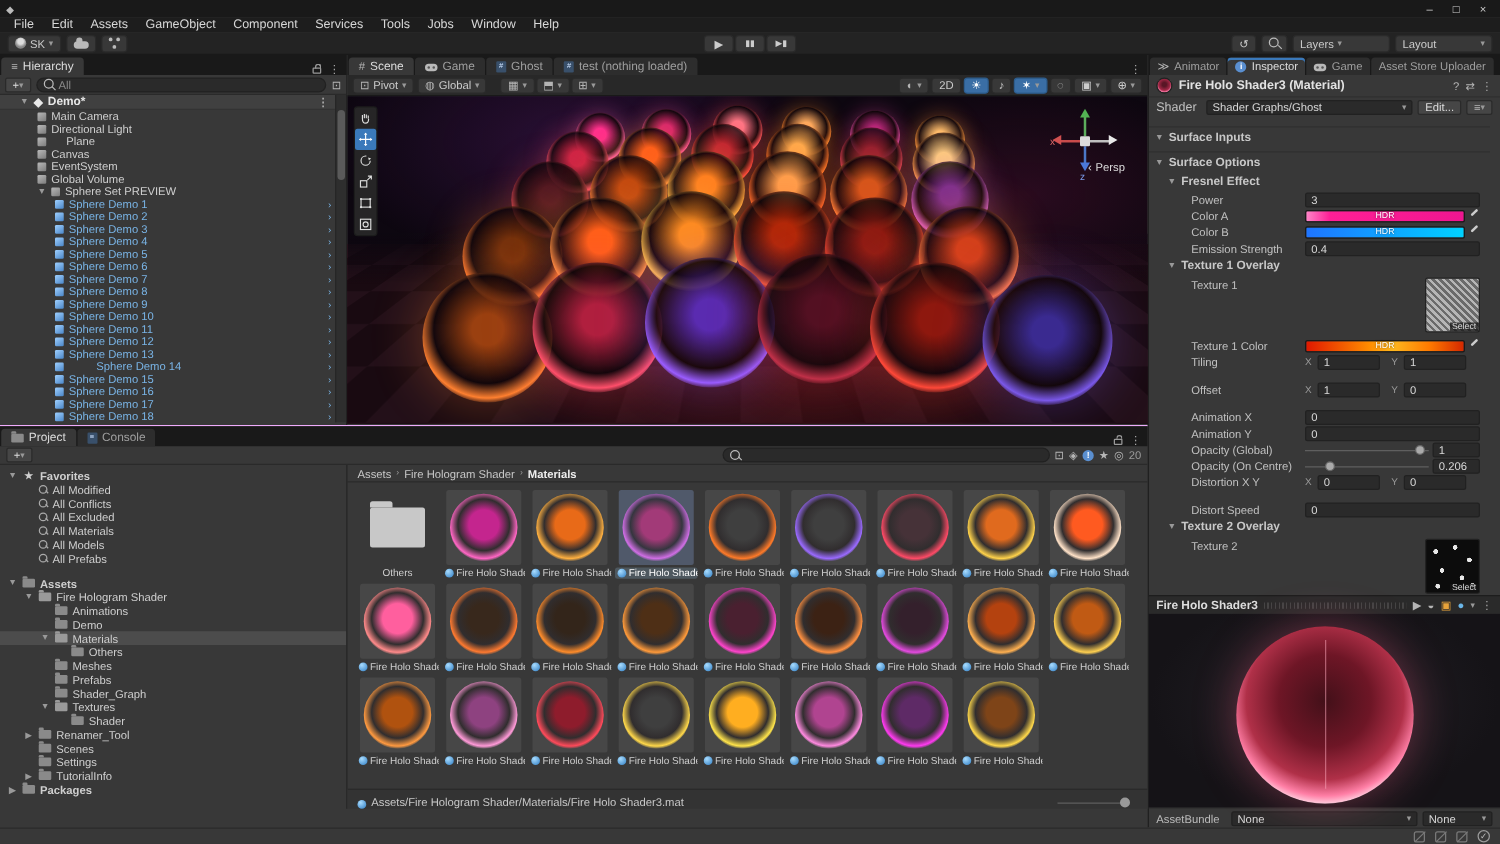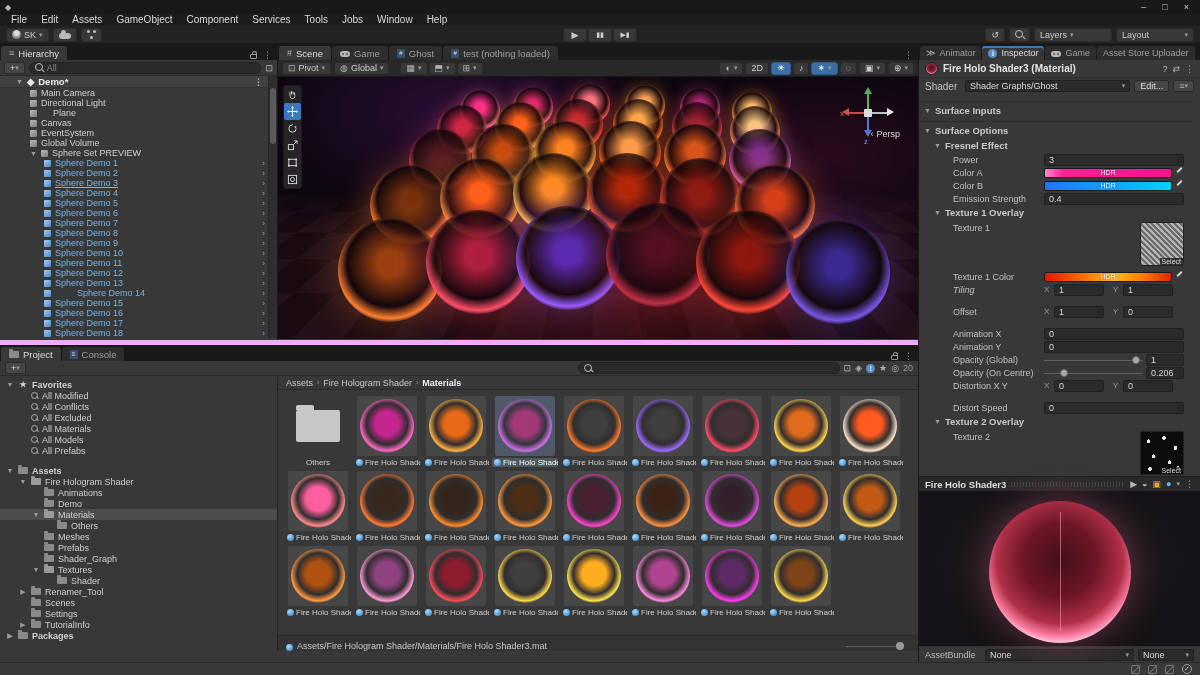--- a/index.html
+++ b/index.html
@@ -98,21 +98,21 @@
 .tex-pumpkin{background:#0c0c0c;background-image:radial-gradient(circle 2px at 18% 22%,#e8e8e8 90%,transparent),radial-gradient(circle 2px at 55% 14%,#e8e8e8 90%,transparent),radial-gradient(circle 2px at 82% 38%,#e8e8e8 90%,transparent),radial-gradient(circle 2px at 30% 58%,#e8e8e8 90%,transparent),radial-gradient(circle 2px at 68% 72%,#e8e8e8 90%,transparent),radial-gradient(circle 2px at 22% 88%,#e8e8e8 90%,transparent),radial-gradient(circle 2px at 88% 86%,#e8e8e8 90%,transparent)}
 #preview-hdr{height:15px;background:#2a2a2a;border-top:1px solid #1d1d1d;display:flex;align-items:center;gap:5px;padding:0 6px}
 #preview-hdr .t{font-weight:bold;font-size:9.5px;color:#ddd}
 #preview-hdr .drag{flex:1;height:5px;background:repeating-linear-gradient(90deg,#454545 0 1px,transparent 1px 3px)}
 #preview-body{height:155px;background:radial-gradient(ellipse at 50% 45%,#232026 0%,#151317 70%);position:relative}
 #preview-sphere{position:absolute;left:50%;top:52%;transform:translate(-50%,-50%);width:142px;height:142px;border-radius:50%;background:radial-gradient(circle at 50% 42%,#431019 0%,#6e1626 34%,#b03048 58%,#ff7fa6 70%,#ffc2d6 75%,transparent 79%);box-shadow:0 0 34px rgba(255,95,138,.35)}
 #preview-sphere::after{content:"";position:absolute;left:50%;top:8%;width:1px;height:84%;background:rgba(255,170,190,.5)}
 #ab-row{height:16px;display:flex;align-items:center;gap:4px;padding:0 6px;border-top:1px solid #2f2f2f}
 #ab-row .lab{font-size:9px;color:#bbb;width:56px}
 
-#project{position:absolute;left:0;top:340px;width:918px;height:322px;background:#383838;border-top:5px solid #f0abfc}
+#project{position:absolute;left:0;top:340px;width:918px;height:322px;background:#383838;border-top:1px solid #f0abfc}
 #proj-bar{height:15px;display:flex;align-items:center;gap:4px;padding:0 5px;border-bottom:1px solid #2a2a2a}
 #proj-bar .search{flex:none;width:262px;margin-left:auto}
 #proj-split{position:relative;height:275px}
 #proj-tree{position:absolute;left:0;top:0;width:278px;height:100%;border-right:1px solid #242424;overflow:hidden;padding-top:3px}
 .prow{height:11px;display:flex;align-items:center;gap:4px;font-size:9px;color:#cfcfcf;position:relative}
 .prow.selrow{background:#4c4c4c}
 .prow.bold{font-weight:bold}
 .arrow{width:8px;text-align:center;color:#999;font-size:7px;flex:none}
 .i-folder{width:10px;height:7px;background:#8a8a8a;border-radius:1px;position:relative;flex:none}
 .i-folder::before{content:"";position:absolute;left:0;top:-2px;width:4px;height:2px;background:inherit;border-radius:1px 1px 0 0}
@@ -288,21 +288,21 @@
           <div class="hrow prefab" style="padding-left: 44px;">
             <span class="cube pf"></span>
             <span>Sphere Demo 1</span>
             <span class="chev">›</span>
           </div>
           <div class="hrow prefab" style="padding-left: 44px;">
             <span class="cube pf"></span>
             <span>Sphere Demo 2</span>
             <span class="chev">›</span>
           </div>
-          <div class="hrow prefab" style="padding-left: 44px; text-decoration: underline;">
+          <div class="hrow prefab" style="padding-left: 44px;">
             <span class="cube pf"></span>
             <span>Sphere Demo 3</span>
             <span class="chev">›</span>
           </div>
           <div class="hrow prefab" style="padding-left: 44px;">
             <span class="cube pf"></span>
             <span>Sphere Demo 4</span>
             <span class="chev">›</span>
           </div>
           <div class="hrow prefab" style="padding-left: 44px;">
@@ -652,21 +652,21 @@
         <div class="irow">
           <span class="lab" style="padding-left: 34px;">Texture 1 Color</span>
           <div class="ctl">
             <div class="colorbar" style="background: linear-gradient(90deg, rgb(224, 24, 0), rgb(255, 140, 0) 40%, rgb(255, 184, 30) 55%, rgb(255, 122, 0) 78%, rgb(212, 40, 0));">
               <span class="hdr-tag">HDR</span>
             </div>
             <div class="eyedrop"></div>
           </div>
         </div>
         <div class="irow" style="margin-bottom: 9px;">
-          <span class="lab" style="padding-left: 34px; font-style: italic;">Tiling</span>
+          <span class="lab" style="padding-left: 34px;">Tiling</span>
           <div class="ctl">
             <span class="xylab">X</span>
             <div class="field xyf">1</div>
             <span class="xylab" style="margin-left: 6px;">Y</span>
             <div class="field xyf">1</div>
           </div>
         </div>
         <div class="irow" style="margin-bottom: 9px;">
           <span class="lab" style="padding-left: 34px;">Offset</span>
           <div class="ctl">

